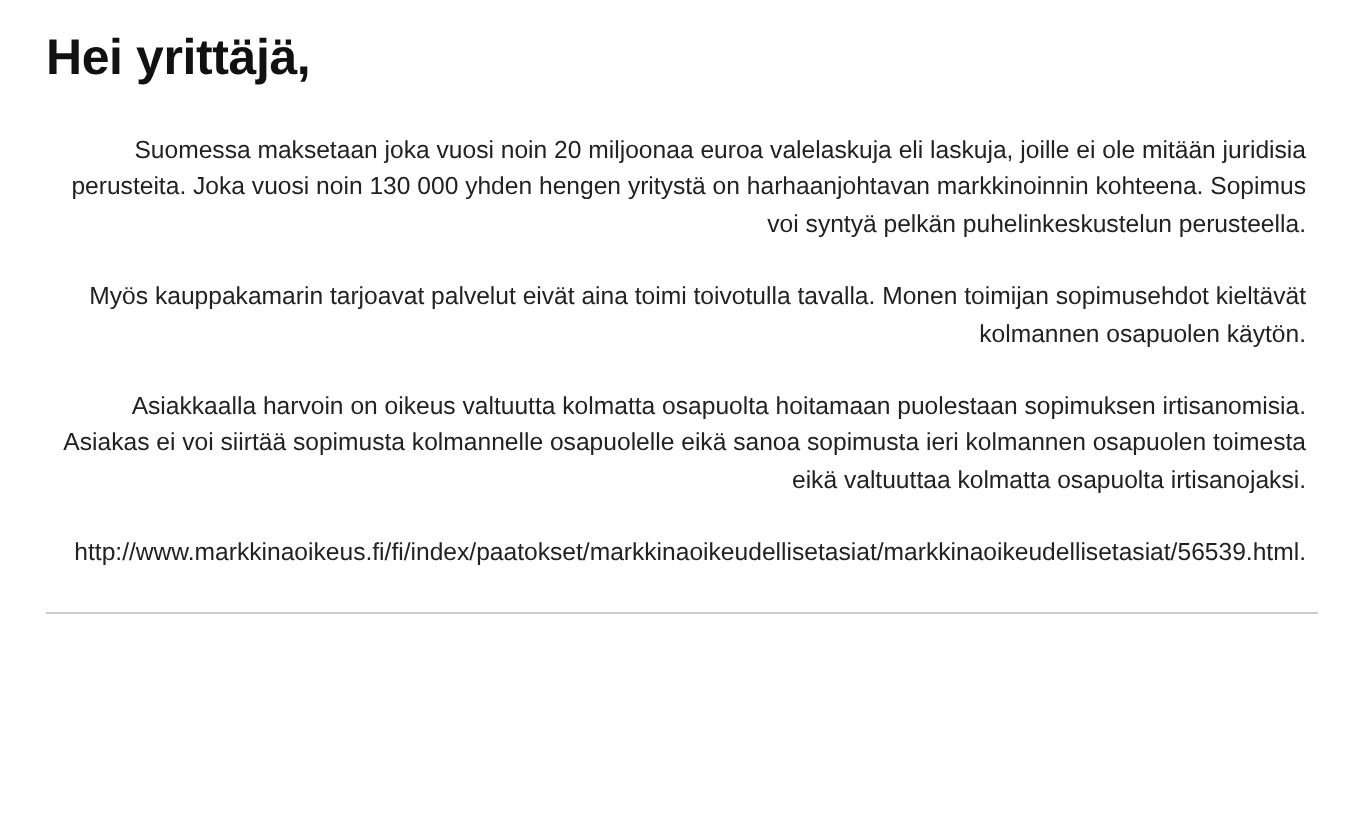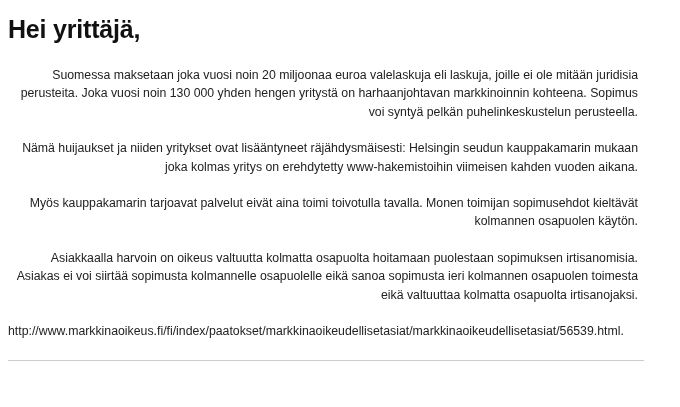--- a/index.html
+++ b/index.html
@@ -12,21 +12,21 @@
     background: #ffffff;
     font-family: "Liberation Sans", sans-serif;
     color: #1a1a1a;
     overflow: hidden;
   }
   .page {
     position: relative;
     width: 680px;
     height: 407px;
     box-sizing: border-box;
-    padding: 14px 22px 0 8px;
+    padding: 14px 22px 0 23px;
   }
   .doc-title {
     font-size: 25px;
     font-weight: bold;
     letter-spacing: -0.2px;
     line-height: 1.2;
     margin: 0 0 22px 0;
     color: #111111;
   }
   .para {
@@ -40,38 +40,38 @@
   .para.tight {
     margin-bottom: 17px;
   }
   .link-para {
     font-size: 12.3px;
     line-height: 18.4px;
     margin: 0 0 20px 0;
     color: #222222;
     word-break: break-all;
     max-width: 630px;
+    text-align: right;
   }
   .divider {
     border: 0;
     border-top: 1px solid #cccccc;
     margin: 4px 0 12px 0;
     width: 636px;
   }
 </style>
 </head>
 <body>
 
 <div class="page">
 
   <h1 class="doc-title">Hei yrittäjä,</h1>
 
   <p class="para">Suomessa maksetaan joka vuosi noin 20 miljoonaa euroa valelaskuja eli laskuja, joille ei ole mitään juridisia perusteita. Joka vuosi noin 130 000 yhden hengen yritystä on harhaanjohtavan markkinoinnin kohteena. Sopimus voi syntyä pelkän puhelinkeskustelun perusteella.</p>
 
-  <p class="para">Nämä huijaukset ja niiden yritykset ovat lisääntyneet räjähdysmäisesti: Helsingin seudun kauppakamarin mukaan joka kolmas yritys on erehdytetty www-hakemistoihin viimeisen kahden vuoden aikana.</p>
 
   <p class="para">Myös kauppakamarin tarjoavat palvelut eivät aina toimi toivotulla tavalla. Monen toimijan sopimusehdot kieltävät kolmannen osapuolen käytön.</p>
 
   <p class="para">Asiakkaalla harvoin on oikeus valtuutta kolmatta osapuolta hoitamaan puolestaan sopimuksen irtisanomisia. Asiakas ei voi siirtää sopimusta kolmannelle osapuolelle eikä sanoa sopimusta ieri kolmannen osapuolen toimesta eikä valtuuttaa kolmatta osapuolta irtisanojaksi.</p>
 
 
   <p class="link-para">http://www.markkinaoikeus.fi/fi/index/paatokset/markkinaoikeudellisetasiat/markkinaoikeudellisetasiat/56539.html.</p>
 
   <hr class="divider">
 

